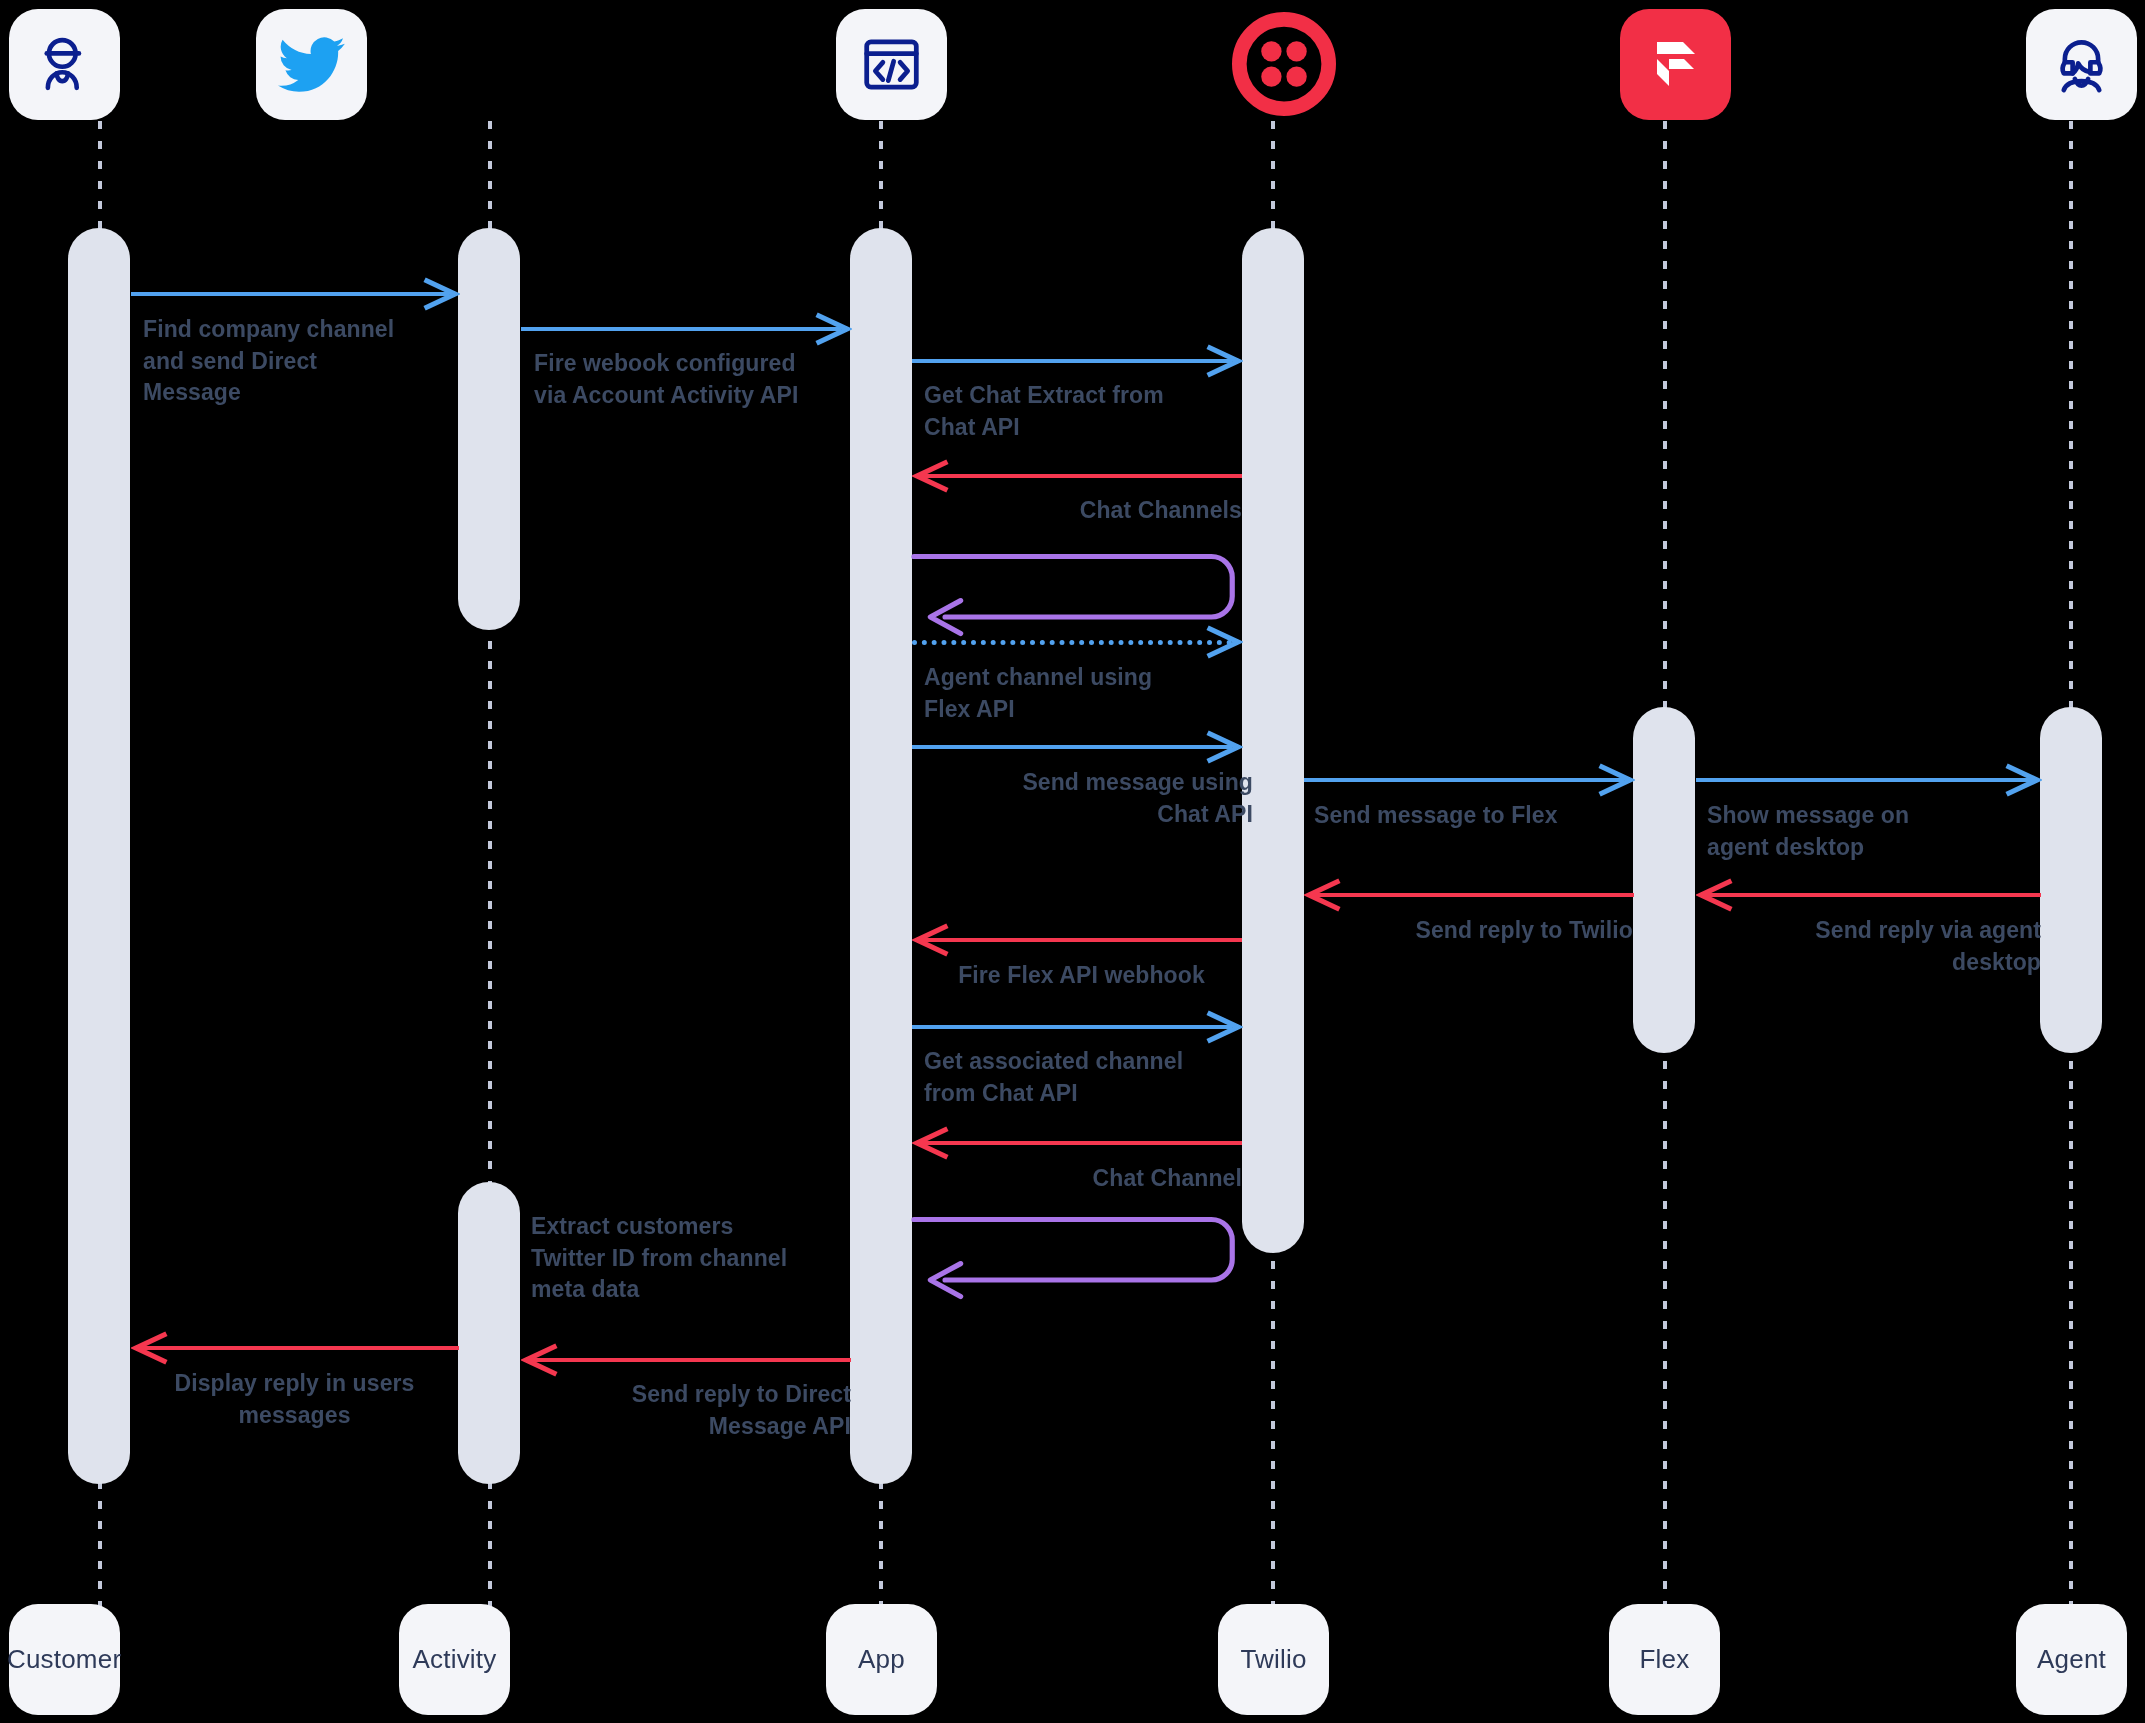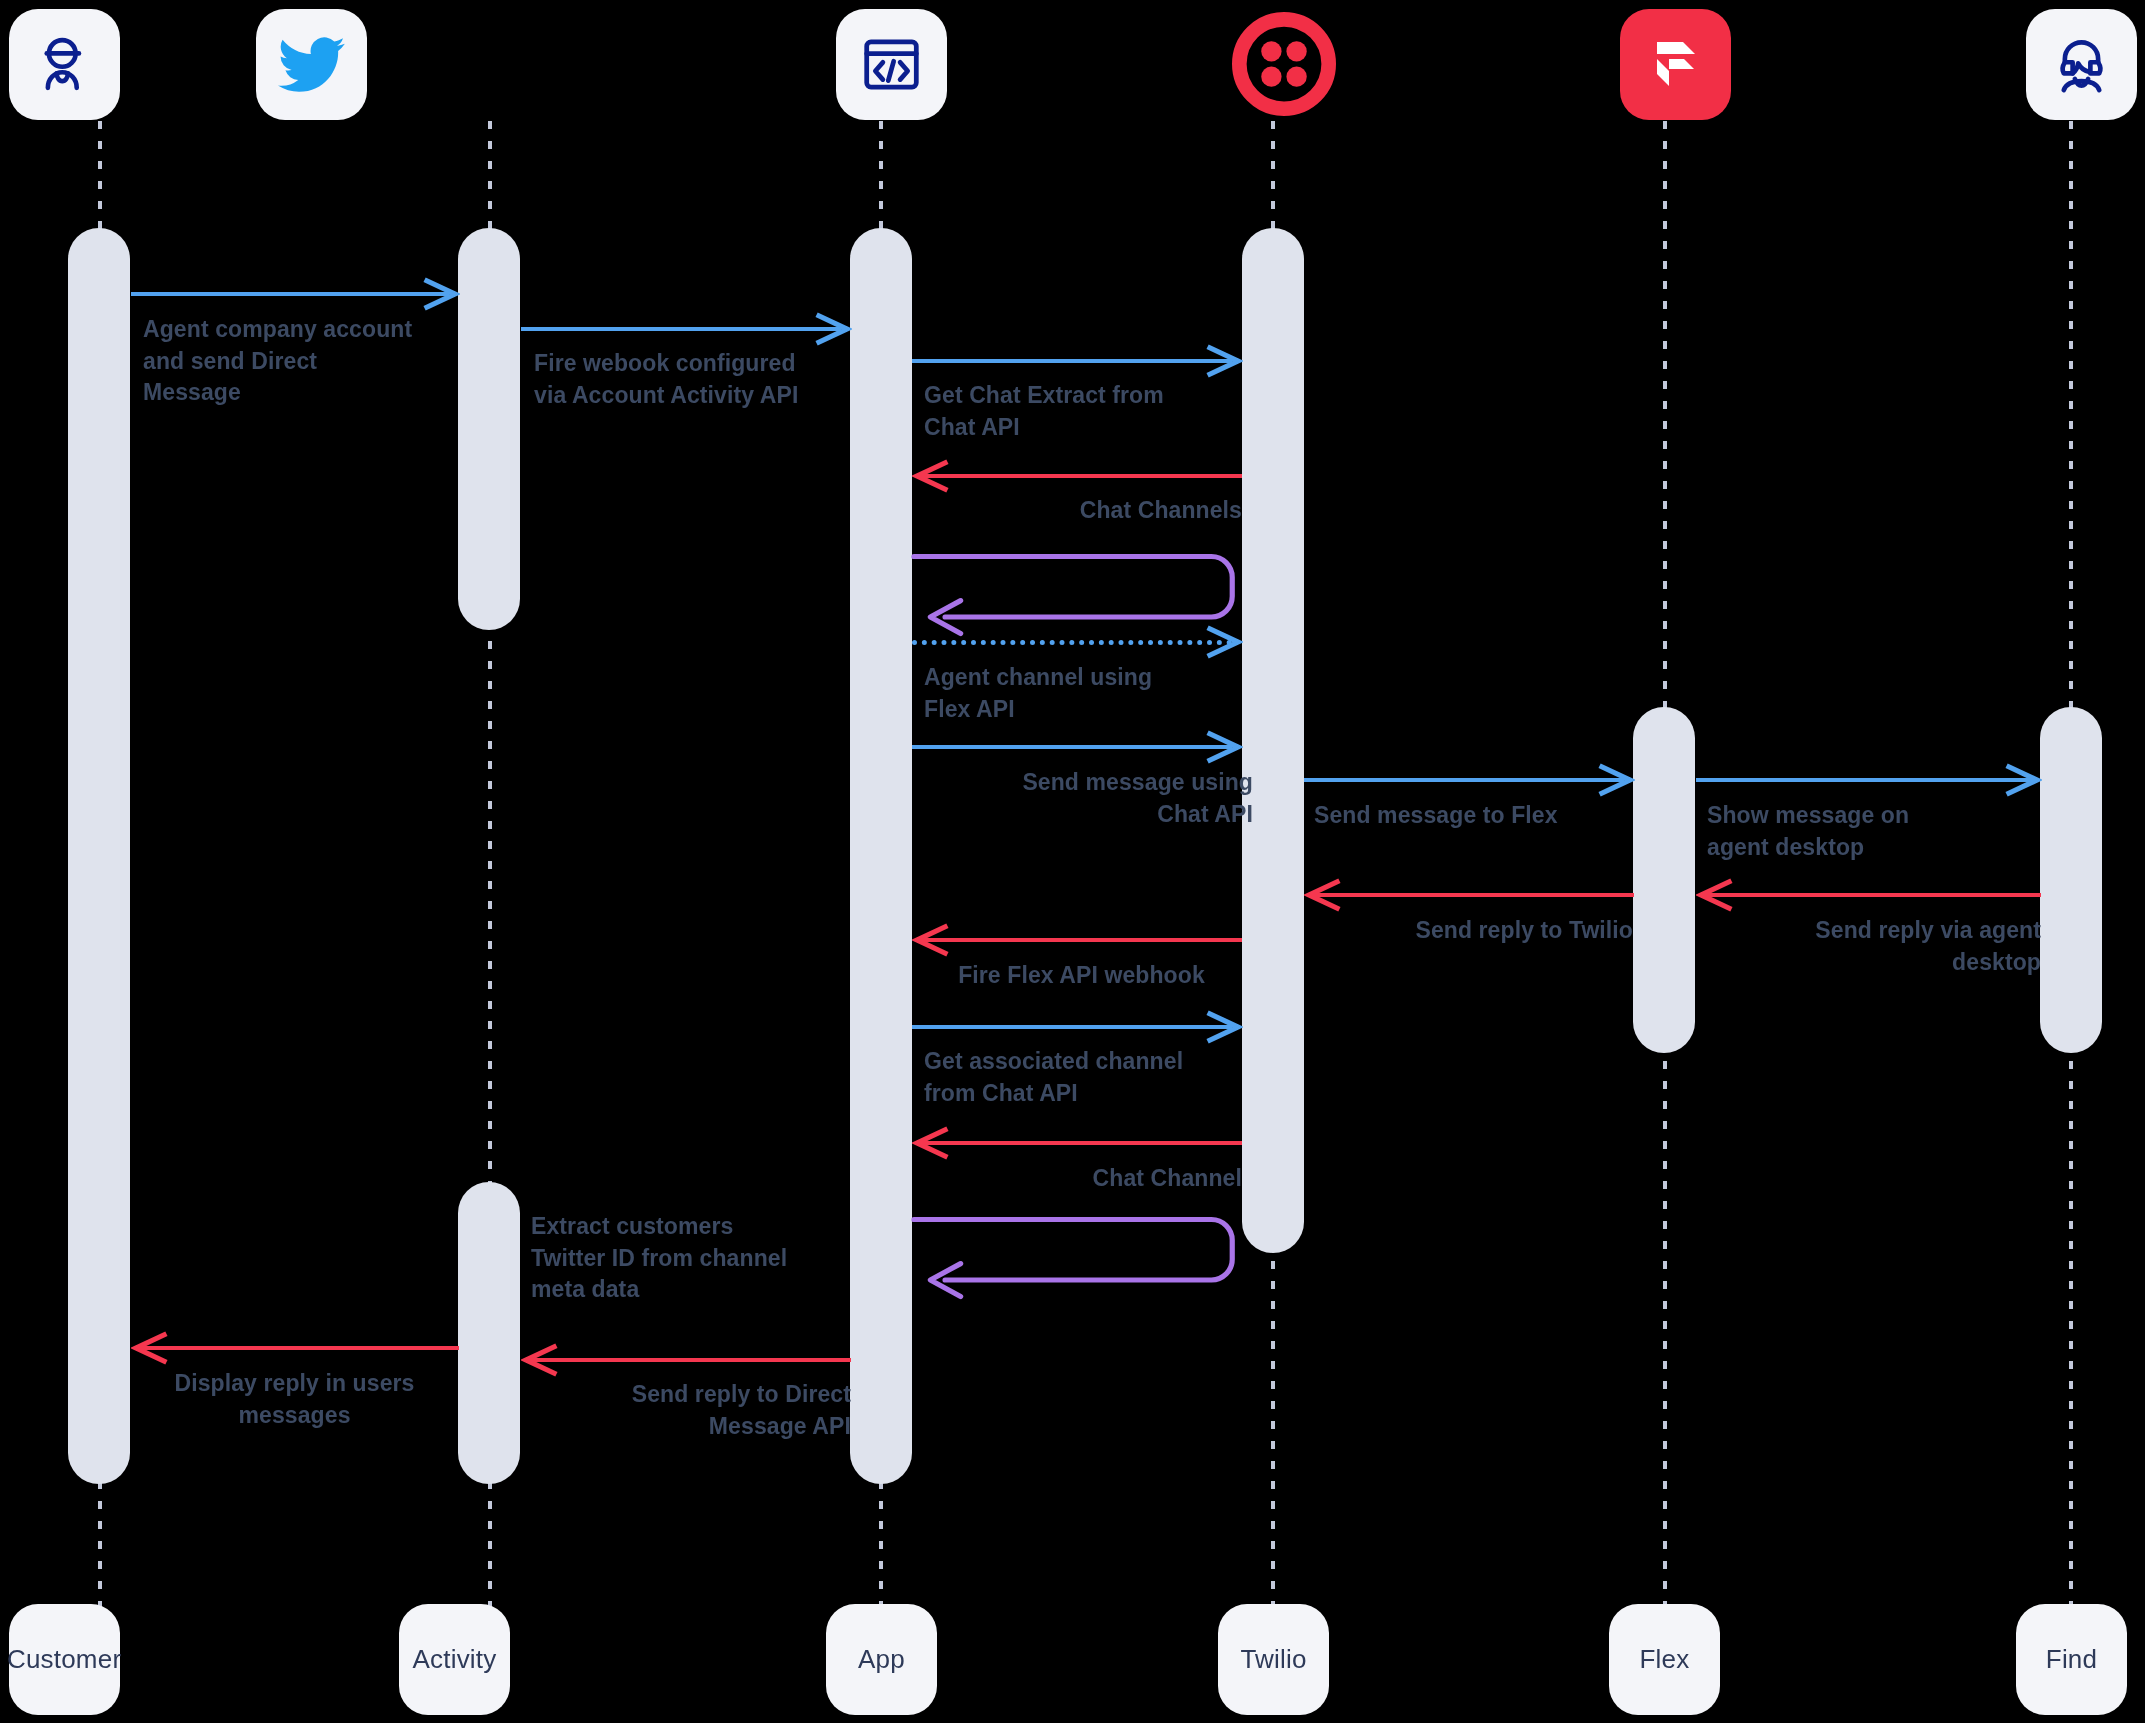--- a/index.html
+++ b/index.html
@@ -170,21 +170,21 @@
   <div class="activation" style="left:2040px;top:707px;height:346px;"></div>
 
   <div class="msg" style="left:131px;top:292px;width:328px;">
     <div class="line" style="width:318px;background:#52a2ef;"></div>
     <div class="chev" style="left:291px;">
       <svg width="38" height="34" viewBox="0 0 44 39">
           <polyline points="3,3 38,19.5 3,36" fill="none" stroke="#52a2ef" stroke-width="6"></polyline>
         </svg>
     </div>
   </div>
-  <div class="lbl" style="left:143px;top:314px;width:311px;">Agent company account
+  <div class="lbl" style="left:143px;top:314px;width:311px;">Find company channel
 and send Direct
 Message</div>
 
   <div class="msg" style="left:521px;top:327px;width:329px;">
     <div class="line" style="width:320px;background:#52a2ef;"></div>
     <div class="chev" style="left:293px;">
       <svg width="38" height="34" viewBox="0 0 44 39">
           <polyline points="3,3 38,19.5 3,36" fill="none" stroke="#52a2ef" stroke-width="6"></polyline>
         </svg>
     </div>
@@ -356,17 +356,17 @@
   <div class="name-box" style="left:826px;top:1604px;">
     <span>App</span>
   </div>
   <div class="name-box" style="left:1218px;top:1604px;">
     <span>Twilio</span>
   </div>
   <div class="name-box" style="left:1609px;top:1604px;">
     <span>Flex</span>
   </div>
   <div class="name-box" style="left:2016px;top:1604px;">
-    <span>Find</span>
+    <span>Agent</span>
   </div>
 
 </div>
 
 
 </body></html>

